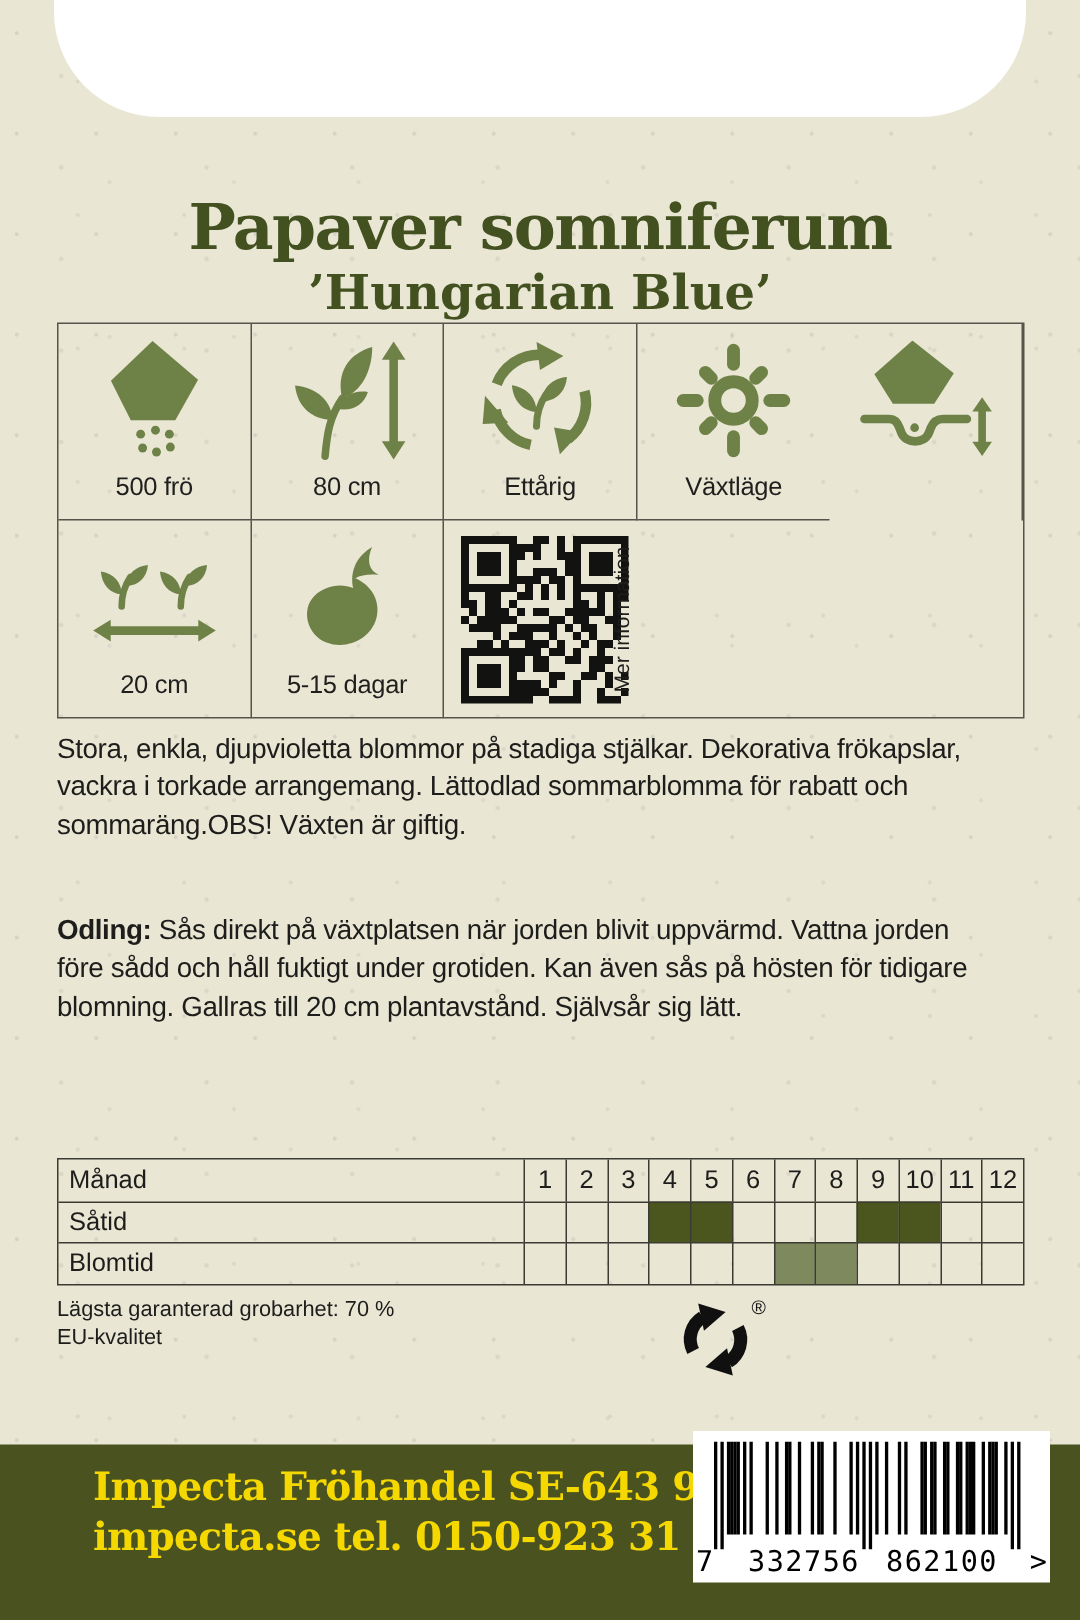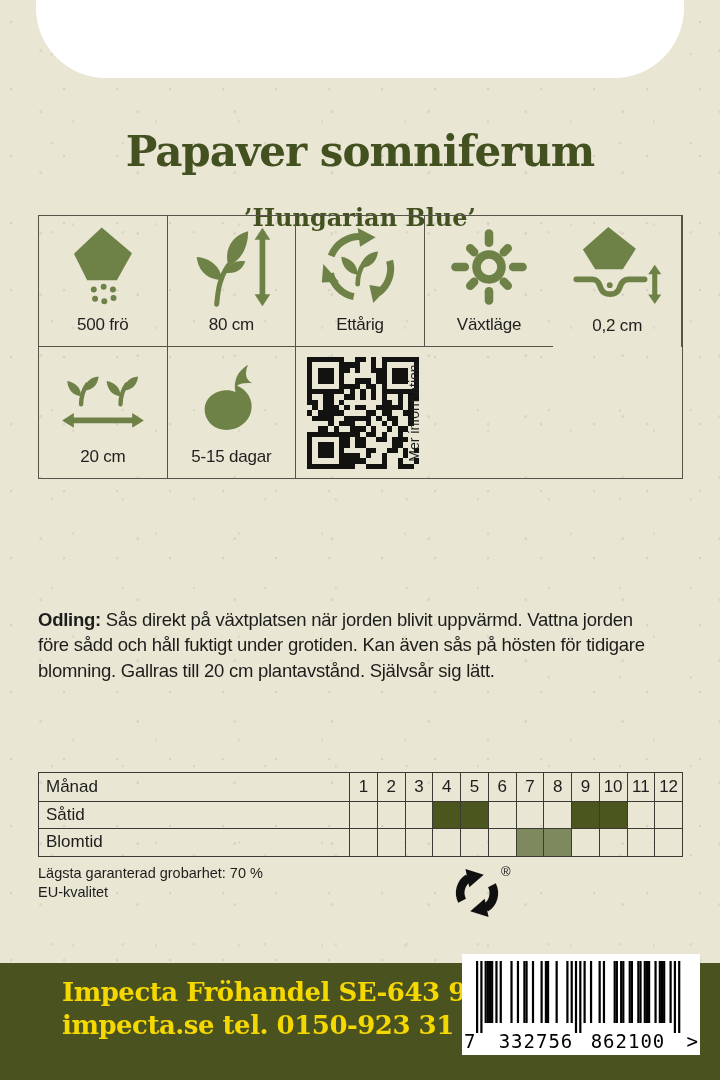--- a/index.html
+++ b/index.html
@@ -12,21 +12,21 @@
       radial-gradient(circle at 42% 83%, rgba(120,112,88,.13) 1.2px, transparent 1.8px),
       radial-gradient(circle at 88% 18%, rgba(95,95,115,.10) 1px, transparent 1.5px);
     background-size:53px 67px, 71px 89px, 97px 61px, 83px 103px;
     font-family:"Liberation Sans", sans-serif;
     color:#1d1d1b;
   }
   .cutout{position:absolute;left:36px;top:0;width:648px;height:78px;background:#ffffff;border-radius:0 0 70px 70px;}
   .title{position:absolute;top:128px;left:0;width:720px;text-align:center;
     font-family:"DejaVu Serif", serif;font-weight:bold;font-size:42px;line-height:48px;color:#42511f;letter-spacing:-1px;}
   .subtitle{position:absolute;top:176px;left:0;width:720px;text-align:center;
-    font-family:"DejaVu Serif", serif;font-weight:bold;font-size:24px;color:#42511f;margin-top:27px;}
+    font-family:"DejaVu Serif", serif;font-weight:bold;font-size:32px;color:#42511f;}
   
   .grid{position:absolute;left:38px;top:215px;width:645px;height:264px;
     display:grid;grid-template-columns:repeat(5,1fr);grid-template-rows:repeat(2,1fr);
     border:1.5px solid #55534a;box-sizing:border-box;}
   .cell{position:relative;border-right:1.2px solid #55534a;border-bottom:1.2px solid #55534a;box-sizing:border-box;}
   .cell:nth-child(4n){border-right:none;}
   .cell:nth-child(n+5){border-bottom:none;}
   .cell .iconbox{position:absolute;left:0;right:0;top:8px;height:86px;display:flex;align-items:center;justify-content:center;}
   .cell .flabel{position:absolute;left:0;right:0;bottom:11px;text-align:center;font-size:17px;letter-spacing:-0.2px;color:#1f1f1d;}
   .g{fill:#6e8147;}
@@ -147,21 +147,20 @@
       <div class="iconbox">
         <svg viewBox="0 0 124 110" width="90" height="80">
           <polygon class="g" points="50,0 88,30 70,58 32,58 15,31"></polygon>
           <path class="gs" d="M6,72 H28 C34,72 36,75 38,80 L40,85 C44,95 61,95 65,85 L67,80 C69,75 72,72 78,72 H100" stroke-width="8" stroke-linecap="round"></path>
           <circle class="g" cx="52" cy="80" r="4"></circle>
           <line class="gs" x1="114" y1="62" x2="114" y2="96" stroke-width="7"></line>
           <polygon class="g" points="114,52 105,65 123,65"></polygon>
           <polygon class="g" points="114,106 105,93 123,93"></polygon>
         </svg>
       </div>
-      <div class="flabel">0,2 cm</div>
     </div>
 
     <div class="cell">
       <div class="iconbox">
         <svg viewBox="0 0 120 100" width="88" height="73">
           <g>
             <path class="gs" d="M30,58 C30,48 32,40 38,31" stroke-width="6" stroke-linecap="round"></path>
             <path class="g" d="M30,47 C19,46 12,38 11,26 C23,28 30,36 30,47 Z"></path>
             <path class="g" d="M34,39 C35,28 43,21 54,20 C53,32 45,39 34,39 Z"></path>
           </g>
@@ -435,20 +434,21 @@
           <rect x="14" y="20" width="1" height="1" fill="#121210"></rect>
           <rect x="17" y="20" width="1" height="1" fill="#121210"></rect>
           <rect x="18" y="20" width="1" height="1" fill="#121210"></rect>
           <rect x="19" y="20" width="1" height="1" fill="#121210"></rect>
         </svg>
       <div class="mer">Mer information</div>
     </div>
 
   </div>
 
+  <p class="para p1">Stora, enkla, djupvioletta blommor på stadiga stjälkar. Dekorativa frökapslar, vackra i torkade arrangemang. Lättodlad sommarblomma för rabatt och sommaräng.OBS! Växten är giftig.</p>
 
   <p class="para p2"><b>Odling:</b><span> Sås direkt på växtplatsen när jorden blivit uppvärmd. Vattna jorden före sådd och håll fuktigt under grotiden. Kan även sås på hösten för tidigare blomning. Gallras till 20 cm plantavstånd. Självsår sig lätt.</span></p>
 
   <div class="cal">
       <div class="cal-cell cal-label">Månad</div>
       <div class="cal-cell">1</div>
       <div class="cal-cell">2</div>
       <div class="cal-cell">3</div>
       <div class="cal-cell">4</div>
       <div class="cal-cell">5</div>

